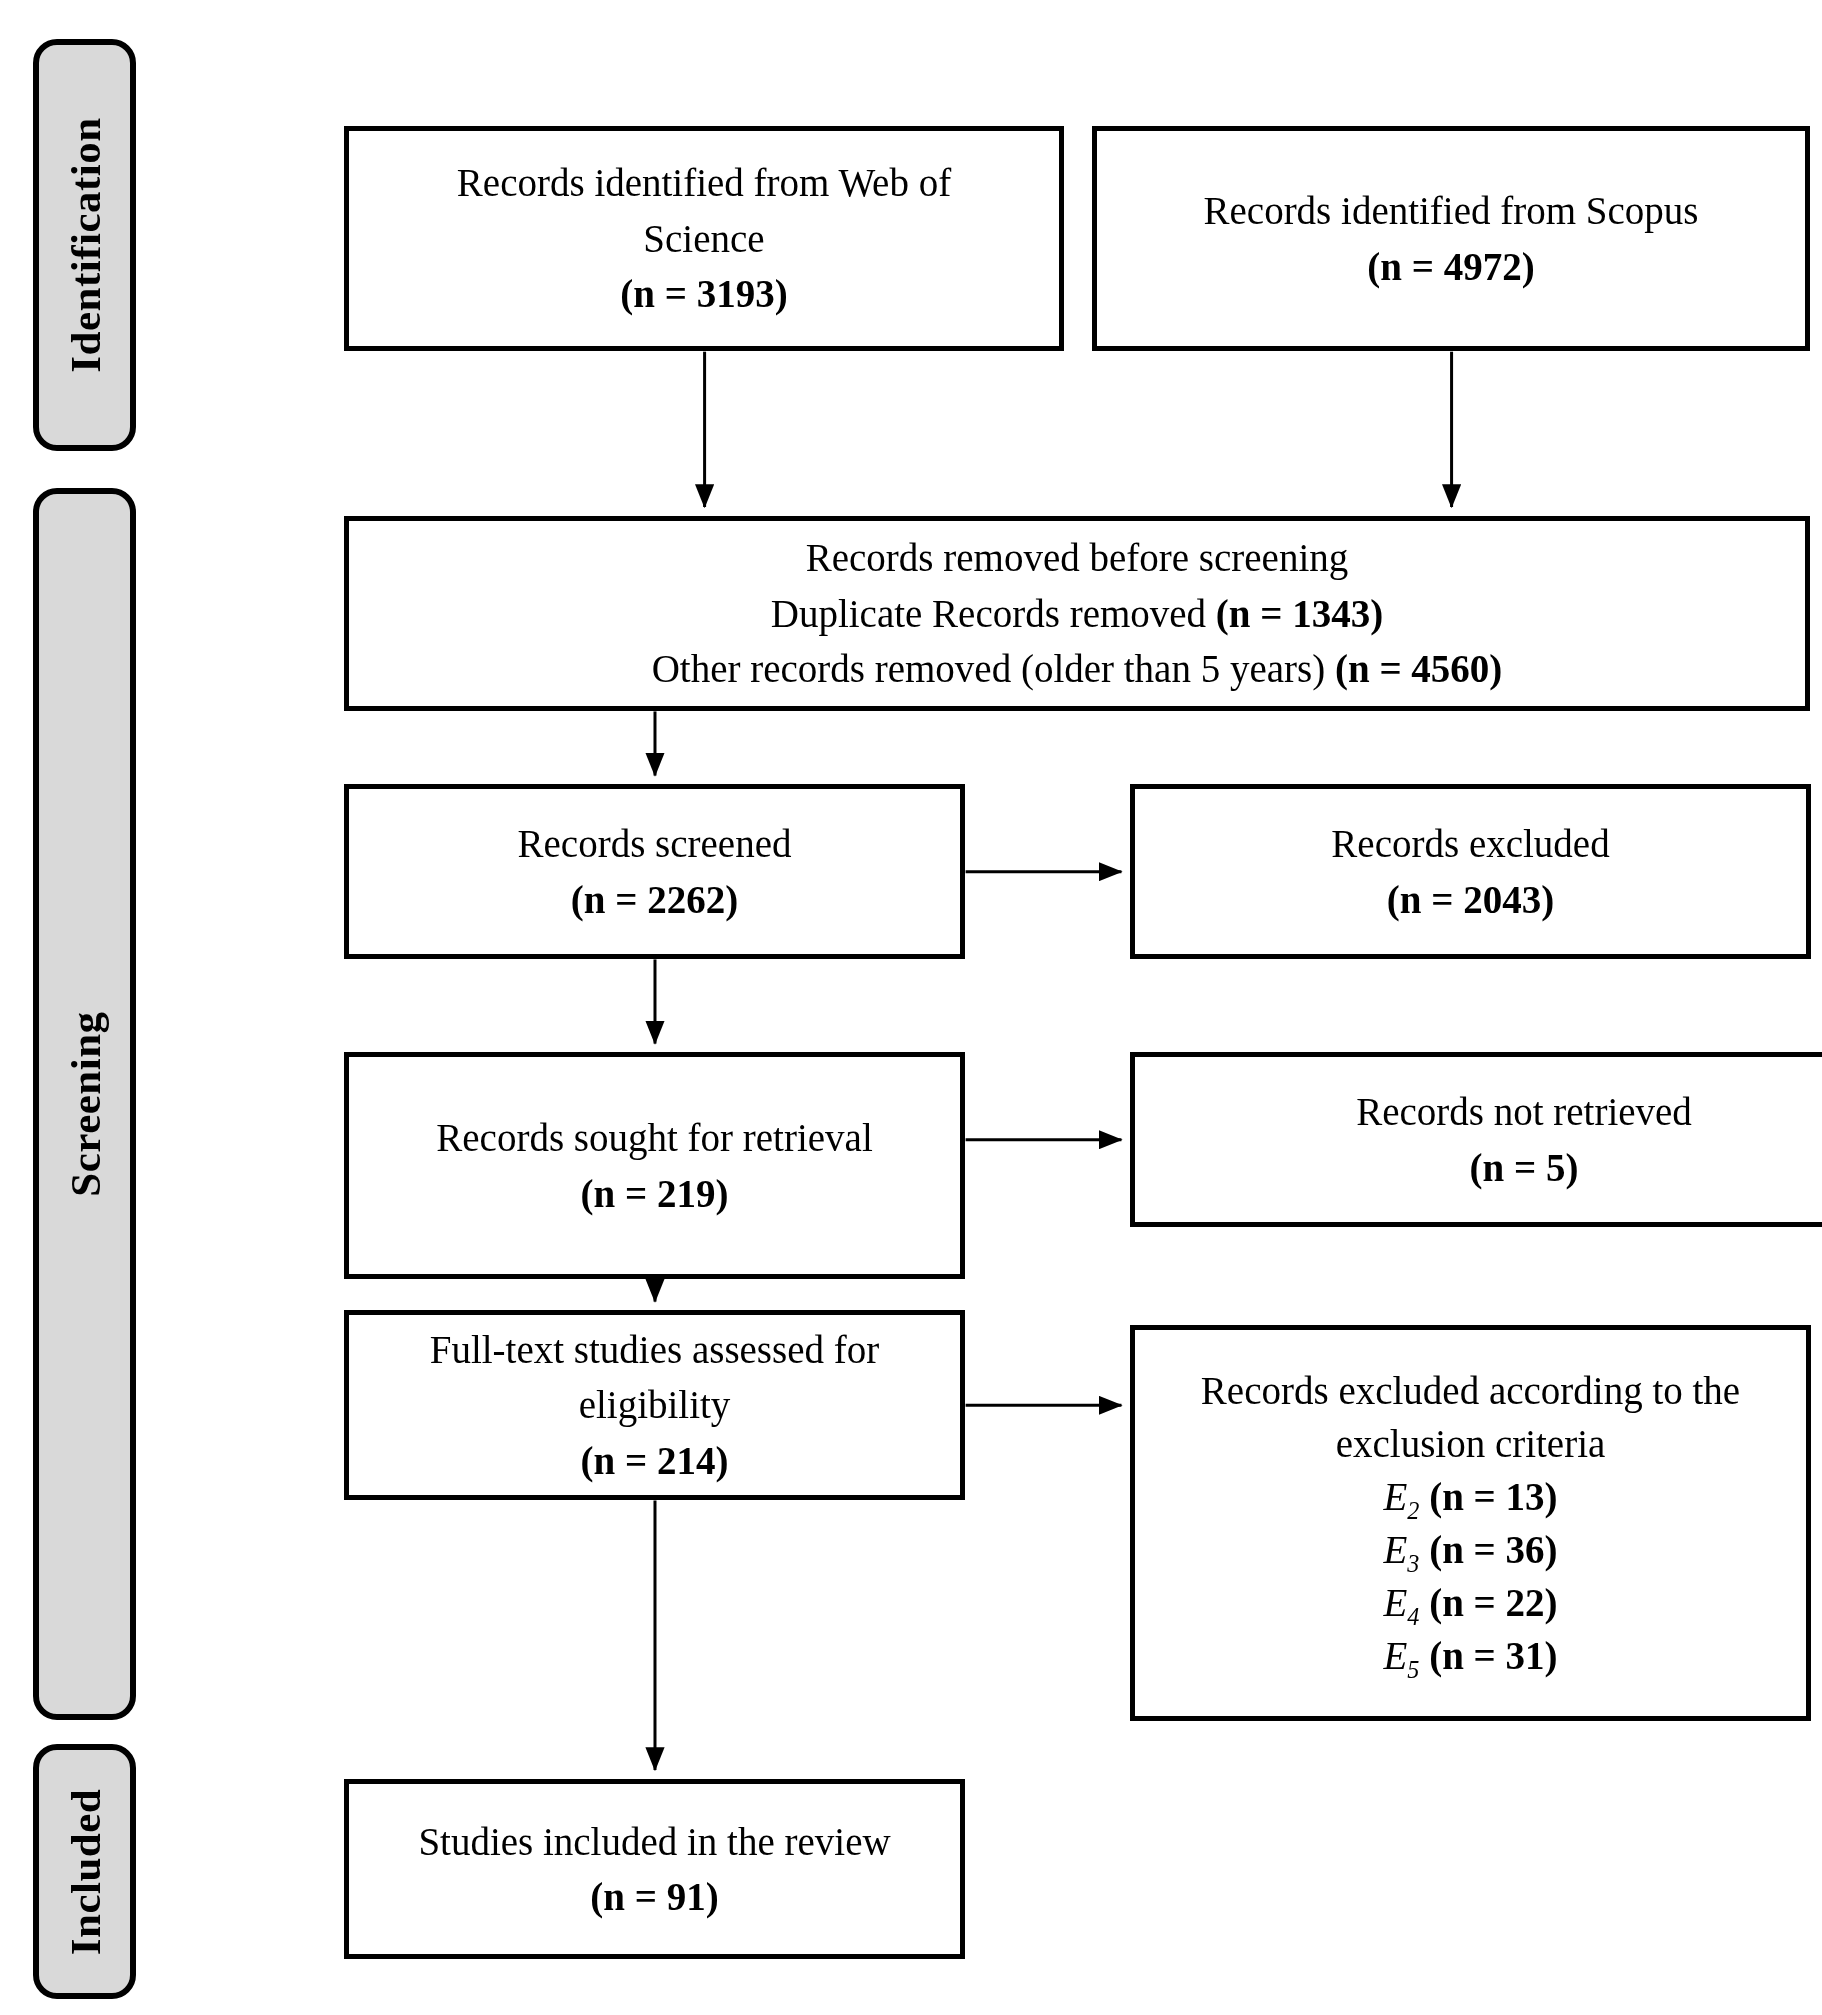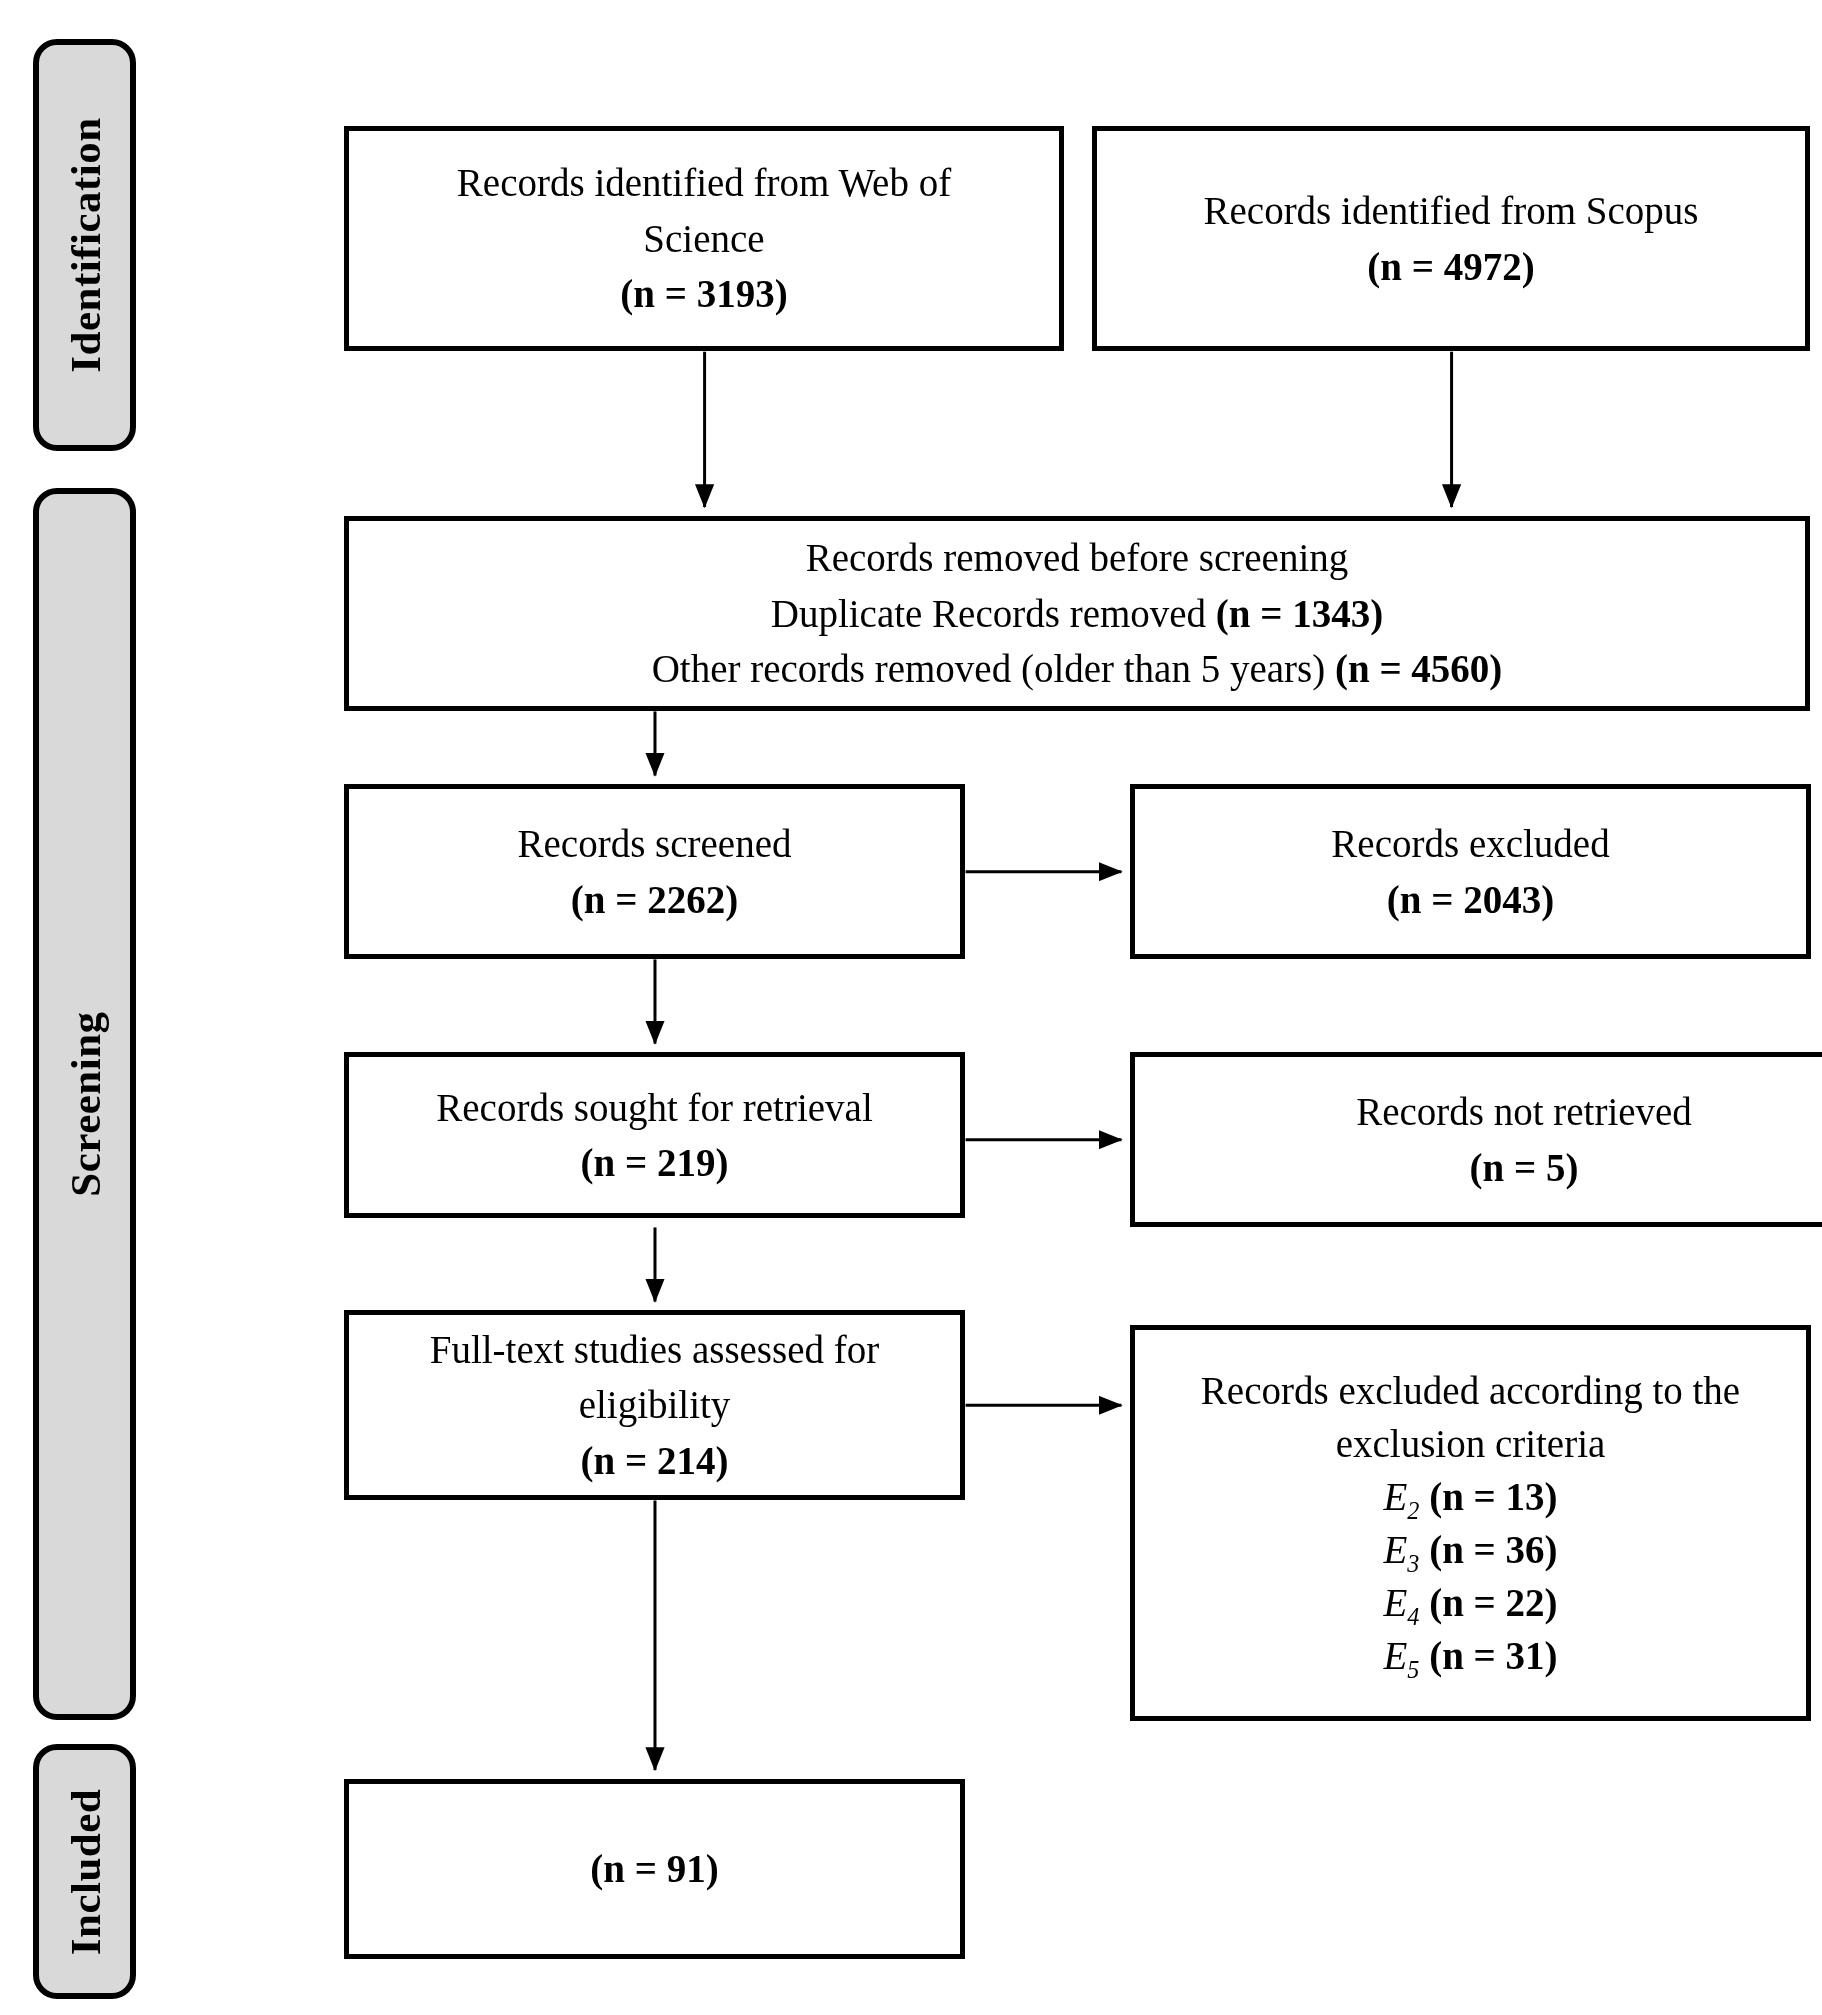--- a/index.html
+++ b/index.html
@@ -102,21 +102,21 @@
   <div class="box" style="left:344px; top:784px; width:621px; height:175px;">
     <div class="line">Records screened</div>
     <div class="line b">(n = 2262)</div>
   </div>
 
   <div class="box" style="left:1130px; top:784px; width:681px; height:175px;">
     <div class="line">Records excluded</div>
     <div class="line b">(n = 2043)</div>
   </div>
 
-  <div class="box" style="left:344px; top:1052px; width:621px; height:166px;">
+  <div class="box" style="left:344px; top:1052px; width:621px; height:227px;">
     <div class="line">Records sought for retrieval</div>
     <div class="line b">(n = 219)</div>
   </div>
 
   <div class="box" style="left:1130px; top:1052px; width:788px; height:175px;">
     <div class="line">Records not retrieved</div>
     <div class="line b">(n = 5)</div>
   </div>
 
   <div class="box" style="left:344px; top:1310px; width:621px; height:190px;">
@@ -128,17 +128,18 @@
   <div class="box box-exclusion" style="left:1130px; top:1288px; width:681px; height:396px;margin-top:37px;">
     <div class="line">Records excluded according to the</div>
     <div class="line">exclusion criteria</div>
     <div class="line"><span class="e">E</span><sub class="e-sub">2</sub> <span class="b">(n = 13)</span></div>
     <div class="line"><span class="e">E</span><sub class="e-sub">3</sub> <span class="b">(n = 36)</span></div>
     <div class="line"><span class="e">E</span><sub class="e-sub">4</sub> <span class="b">(n = 22)</span></div>
     <div class="line"><span class="e">E</span><sub class="e-sub">5</sub> <span class="b">(n = 31)</span></div>
   </div>
 
   <div class="box" style="left:344px; top:1779px; width:621px; height:180px;">
+    <div class="line">Studies included in the review</div>
     <div class="line b">(n = 91)</div>
   </div>
 
 </div>
 
 
 </body></html>

